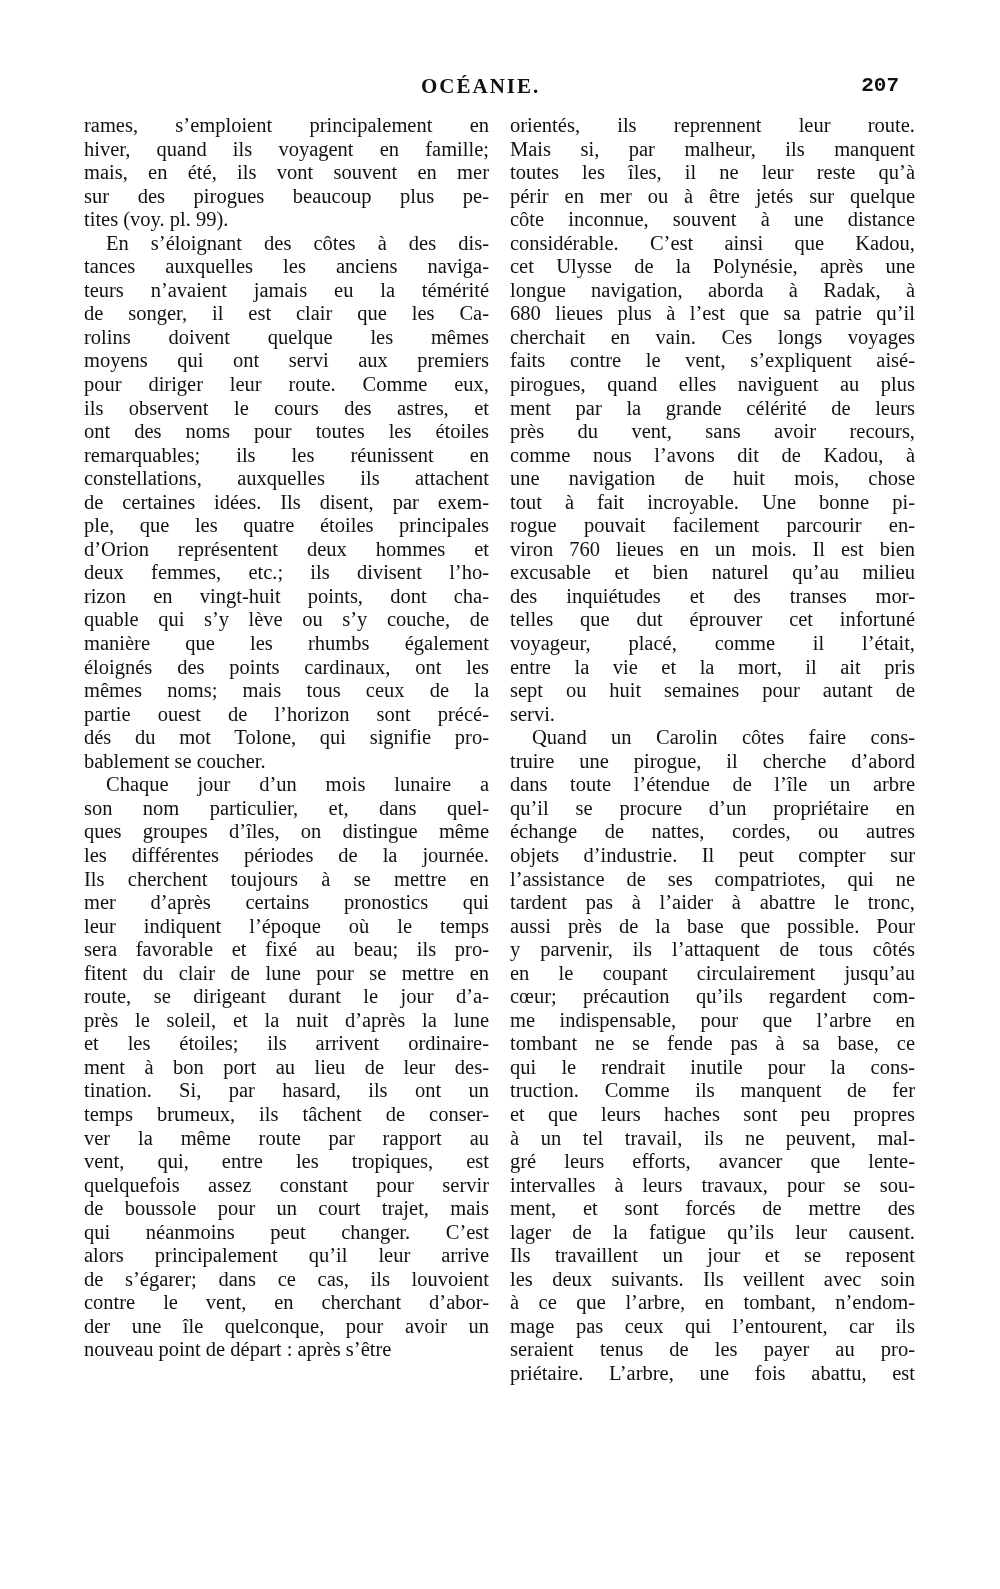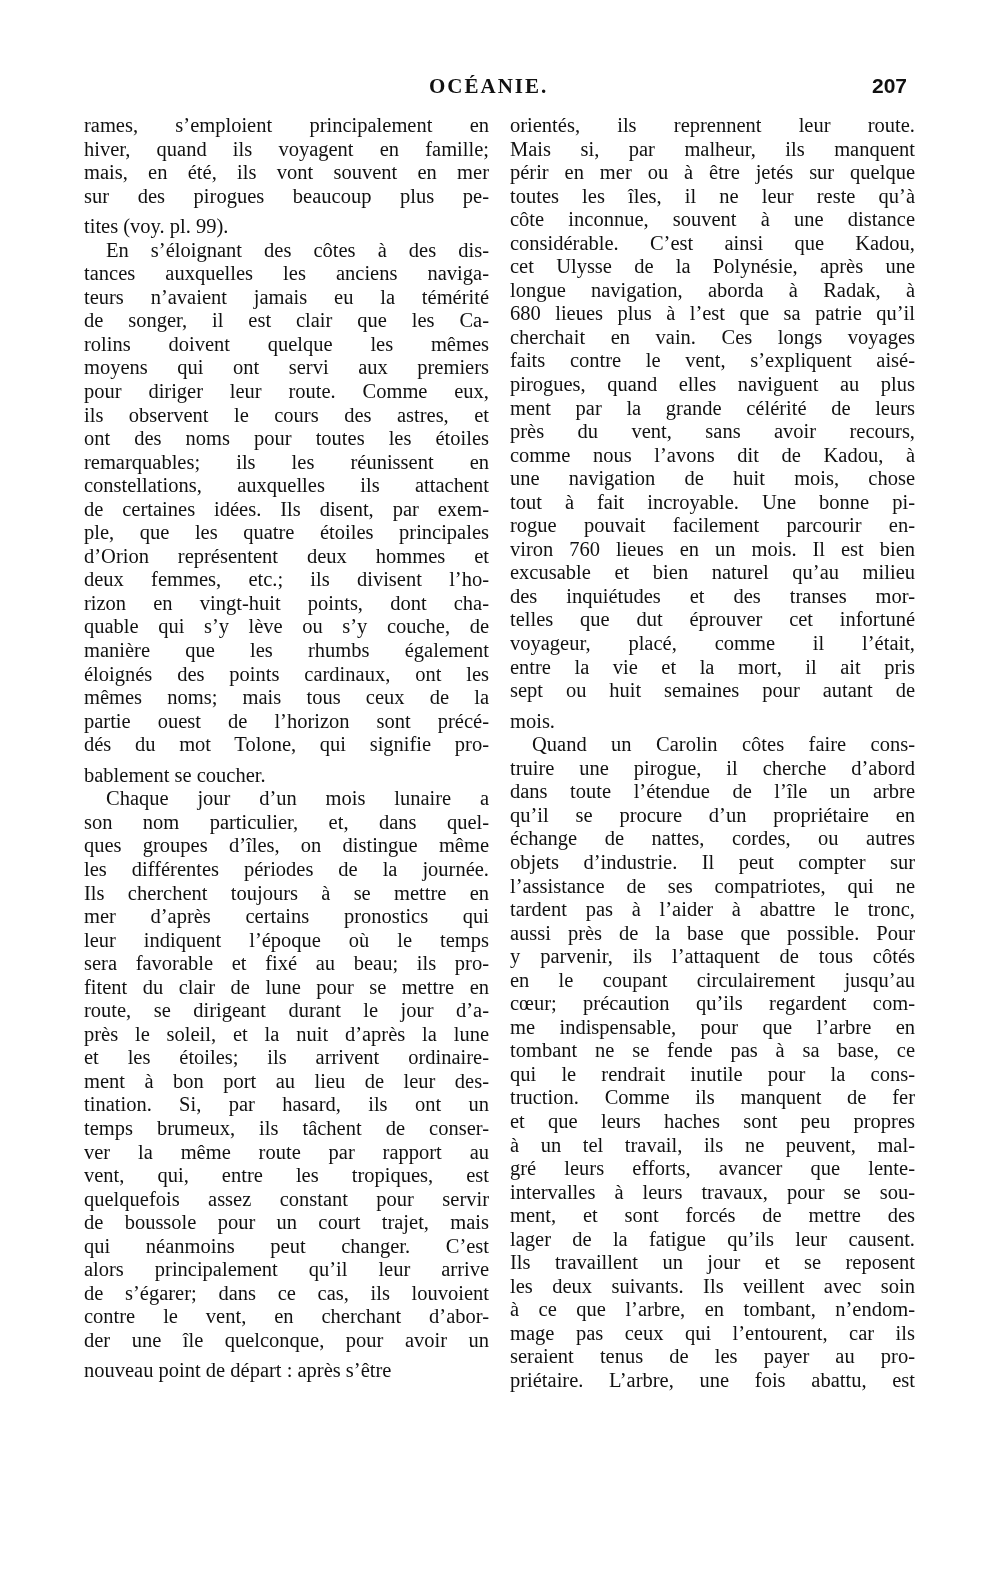--- a/index.html
+++ b/index.html
@@ -1,30 +1,30 @@
 <!DOCTYPE html>
 <html><head>
 <meta charset="utf-8">
 <style>
   html, body { margin: 0; padding: 0; background: #ffffff; }
   body { width: 1000px; height: 1589px; position: relative; overflow: hidden;
          font-family: "DejaVu Serif", "Liberation Serif", serif; color: #111; }
   .page { position: absolute; left: 0; top: 0; width: 1000px; height: 1589px; }
-  .header { position: absolute; top: 74px; left: 84px; width: 823px; height: 30px; }
+  .header { position: absolute; top: 74px; left: 76px; width: 823px; height: 30px; }
   .running-title { position: absolute; left: 345px; top: 0; font-size: 21px; letter-spacing: 2px;
                    font-family: "Liberation Serif", serif; font-weight: bold; }
   .page-number { position: absolute; right: 0; top: 0; font-size: 21px;
-                 font-family: Liberation Sans, sans-serif; font-weight: bold; }
+                 font-family: Liberation Mono, monospace; font-weight: bold; }
   .column { position: absolute; top: 114px; width: 405px; }
   .col-left { left: 84px; }
   .col-right { left: 510px; }
   .line { display: block; height: 23.55px; line-height: 23.55px; font-size: 20.5px;
           font-family: "Liberation Serif", serif; white-space: nowrap;
           text-align: justify; text-align-last: justify; overflow: hidden; }
-  .line.last { text-align-last: left; margin-top: 7px; }
+  .line.last { text-align-last: left; }
   .line.indent { padding-left: 22px; }
 </style>
 </head>
 <body>
 
 <div class="page">
   <div class="header">
     <span class="running-title">OCÉANIE.</span>
     <span class="page-number">207</span>
   </div>
@@ -80,22 +80,22 @@
       <span class="line">qui néanmoins peut changer. C’est</span>
       <span class="line">alors principalement qu’il leur arrive</span>
       <span class="line">de s’égarer; dans ce cas, ils louvoient</span>
       <span class="line">contre le vent, en cherchant d’abor-</span>
       <span class="line">der une île quelconque, pour avoir un</span>
       <span class="line last">nouveau point de départ : après s’être</span>
     </div>
   <div class="column col-right" id="col-right">
       <span class="line">orientés, ils reprennent leur route.</span>
       <span class="line">Mais si, par malheur, ils manquent</span>
+      <span class="line">toutes les îles, il ne leur reste qu’à</span>
       <span class="line">périr en mer ou à être jetés sur quelque</span>
-      <span class="line">toutes les îles, il ne leur reste qu’à</span>
       <span class="line">côte inconnue, souvent à une distance</span>
       <span class="line">considérable. C’est ainsi que Kadou,</span>
       <span class="line">cet Ulysse de la Polynésie, après une</span>
       <span class="line">longue navigation, aborda à Radak, à</span>
       <span class="line">680 lieues plus à l’est que sa patrie qu’il</span>
       <span class="line">cherchait en vain. Ces longs voyages</span>
       <span class="line">faits contre le vent, s’expliquent aisé-</span>
       <span class="line">pirogues, quand elles naviguent au plus</span>
       <span class="line">ment par la grande célérité de leurs</span>
       <span class="line">près du vent, sans avoir recours,</span>
@@ -103,21 +103,21 @@
       <span class="line">une navigation de huit mois, chose</span>
       <span class="line">tout à fait incroyable. Une bonne pi-</span>
       <span class="line">rogue pouvait facilement parcourir en-</span>
       <span class="line">viron 760 lieues en un mois. Il est bien</span>
       <span class="line">excusable et bien naturel qu’au milieu</span>
       <span class="line">des inquiétudes et des transes mor-</span>
       <span class="line">telles que dut éprouver cet infortuné</span>
       <span class="line">voyageur, placé, comme il l’était,</span>
       <span class="line">entre la vie et la mort, il ait pris</span>
       <span class="line">sept ou huit semaines pour autant de</span>
-      <span class="line last">mois.</span>
+      <span class="line last">servi.</span>
       <span class="line indent">Quand un Carolin côtes faire cons-</span>
       <span class="line">truire une pirogue, il cherche d’abord</span>
       <span class="line">dans toute l’étendue de l’île un arbre</span>
       <span class="line">qu’il se procure d’un propriétaire en</span>
       <span class="line">échange de nattes, cordes, ou autres</span>
       <span class="line">objets d’industrie. Il peut compter sur</span>
       <span class="line">l’assistance de ses compatriotes, qui ne</span>
       <span class="line">tardent pas à l’aider à abattre le tronc,</span>
       <span class="line">aussi près de la base que possible. Pour</span>
       <span class="line">y parvenir, ils l’attaquent de tous côtés</span>

